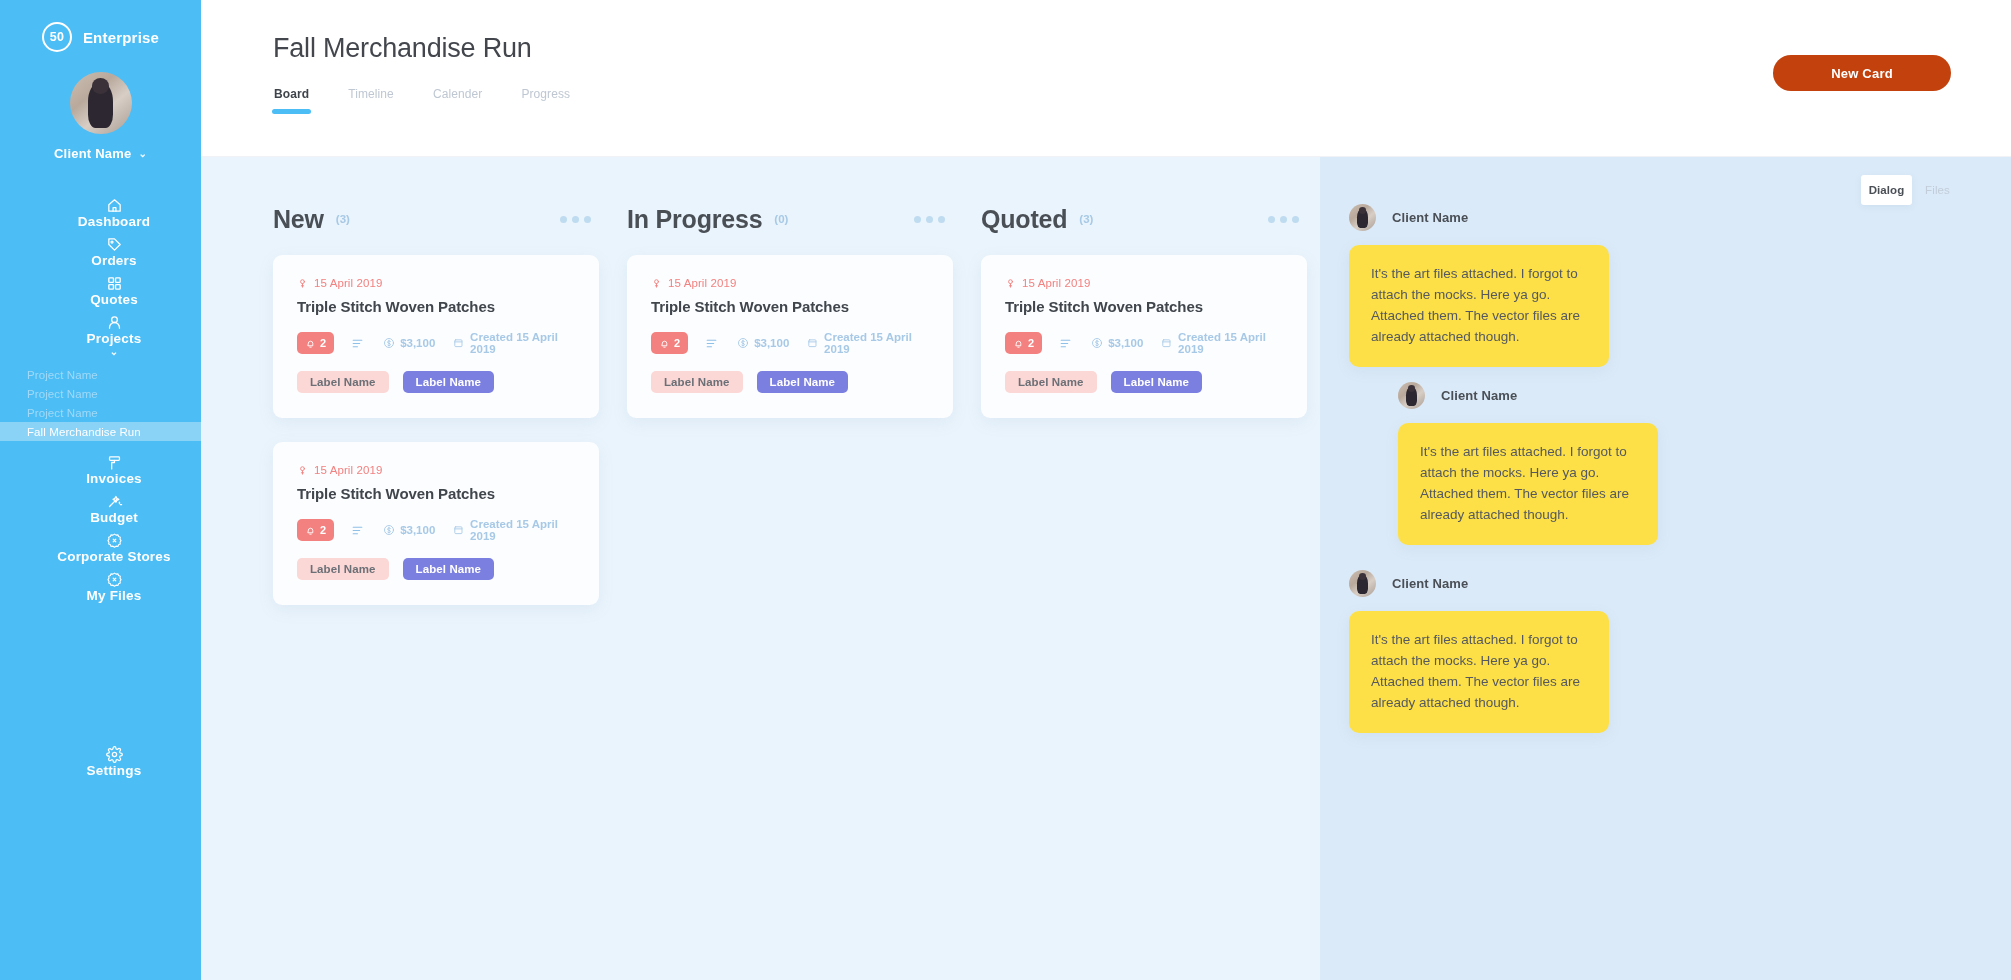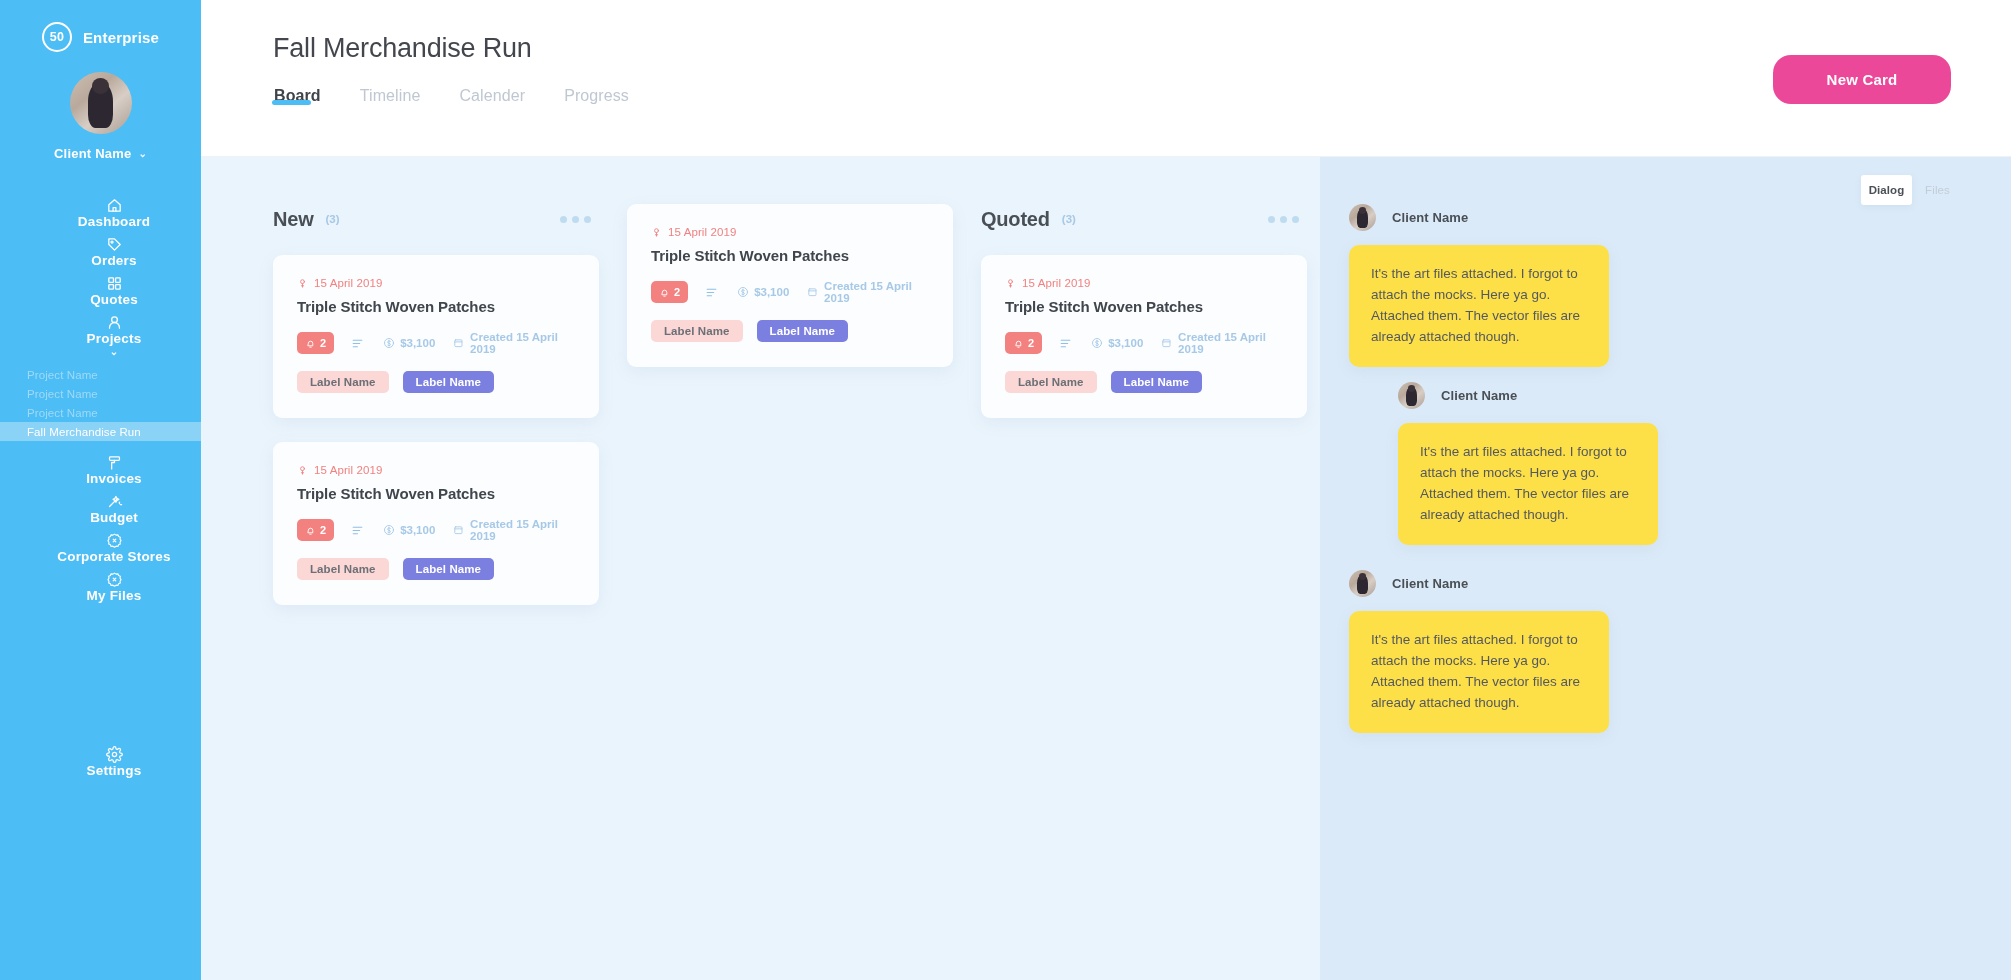--- a/index.html
+++ b/index.html
@@ -66,46 +66,46 @@
   .main { flex:1; position:relative; height:980px; background:#EAF4FC; }
   .topbar {
     position:absolute; left:0; top:0; width:100%; height:157px;
     background:#ffffff;
   }
   .page-title {
     position:absolute; left:72px; top:33px;
     font-size:27px; color:#43474D; font-weight:normal; letter-spacing:-.2px;
   }
   .tabs { position:absolute; left:73px; top:87px; display:flex; gap:39px; align-items:flex-start; }
-  .tab { font-size:16px; color:#BFC7D2; letter-spacing:.1px; position:relative; }
+  .tab { font-size:12px; color:#BFC7D2; letter-spacing:.1px; position:relative; padding-bottom:13px; }
   .tab.active { color:#3F444B; font-weight:bold; }
   .tab.active::after {
     content:""; position:absolute; left:-2px; bottom:0;
     width:39px; height:5px; border-radius:3px; background:#4DBDF5;
   }
   .topbar-rule { position:absolute; left:0; bottom:0; width:100%; height:1px; background:#F0F2F5; }
   .new-card-btn {
-    position:absolute; right:60px; top:55px; width:178px; height:49px;
-    background:#ec4899; color:#ffffff; border:none; border-radius:18px;
+    position:absolute; right:60px; top:55px; width:178px; height:36px;
+    background:#c2410c; color:#ffffff; border:none; border-radius:18px;
     font-family:"Liberation Sans", sans-serif;
-    font-size:15px; font-weight:bold; letter-spacing:.2px; cursor:pointer;
+    font-size:13px; font-weight:bold; letter-spacing:.2px; cursor:pointer;
   }
 
   
   .board {
     position:absolute; left:0; top:157px; right:0; bottom:0;
     background:#EAF4FC; padding:47px 0 0 58px;
     display:flex; gap:0; align-items:flex-start;
   }
   .column { width:354px; flex:0 0 354px; }
   .col-head {
     display:flex; align-items:center; height:30px;
     padding:0 22px 0 14px; margin-bottom:21px;
   }
-  .col-title { font-size:20px; font-weight:bold; color:#4A4F56; letter-spacing:-.2px; }
+  .col-title { font-size:25px; font-weight:bold; color:#4A4F56; letter-spacing:-.2px; }
   .col-count { font-size:11.5px; color:#A7C9E6; margin-left:12px; font-weight:bold; }
   .col-dots { margin-left:auto; display:flex; gap:5px; }
   .col-dots i { width:7px; height:7px; border-radius:50%; background:#BFDBF0; display:block; }
 
   .card {
     background:#FBFDFF; border-radius:9px; margin:0 14px 24px 14px;
     padding:22px 24px 25px 24px;
     box-shadow:0 5px 16px rgba(110,150,190,.10);
   }
   .card-date {
@@ -423,20 +423,29 @@
             </span>
           </div>
           <div class="card-labels">
             <span class="chip pink">Label Name</span>
             <span class="chip purple">Label Name</span>
           </div>
         </div>
       </div>
 
       <div class="column">
+        <div class="col-head">
+          <span class="col-title">In Progress</span>
+          <span class="col-count">(0)</span>
+          <span class="col-dots">
+              <i></i>
+              <i></i>
+              <i></i>
+            </span>
+        </div>
 
         <div class="card">
           <div class="card-date">
             <svg viewBox="0 0 24 24" fill="none" stroke="#F2817F" stroke-width="2" stroke-linecap="round">
               <circle cx="12" cy="8" r="4.2"></circle>
                 <path d="M12 12.5 V20 M9.5 17 h5"></path>
             </svg>
             <span>15 April 2019</span>
           </div>
           <div class="card-title">Triple Stitch Woven Patches</div>

